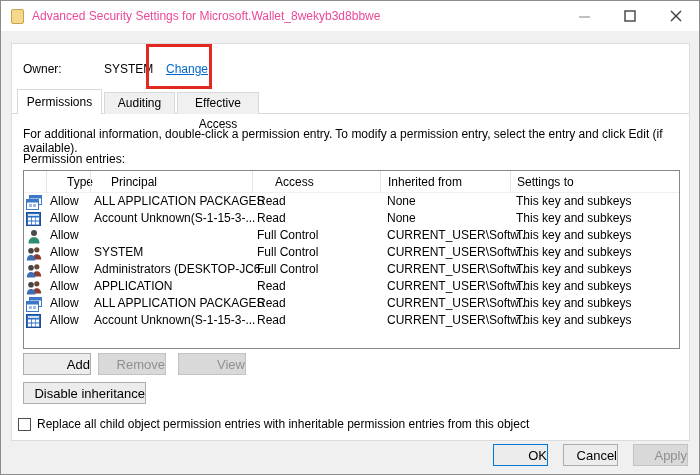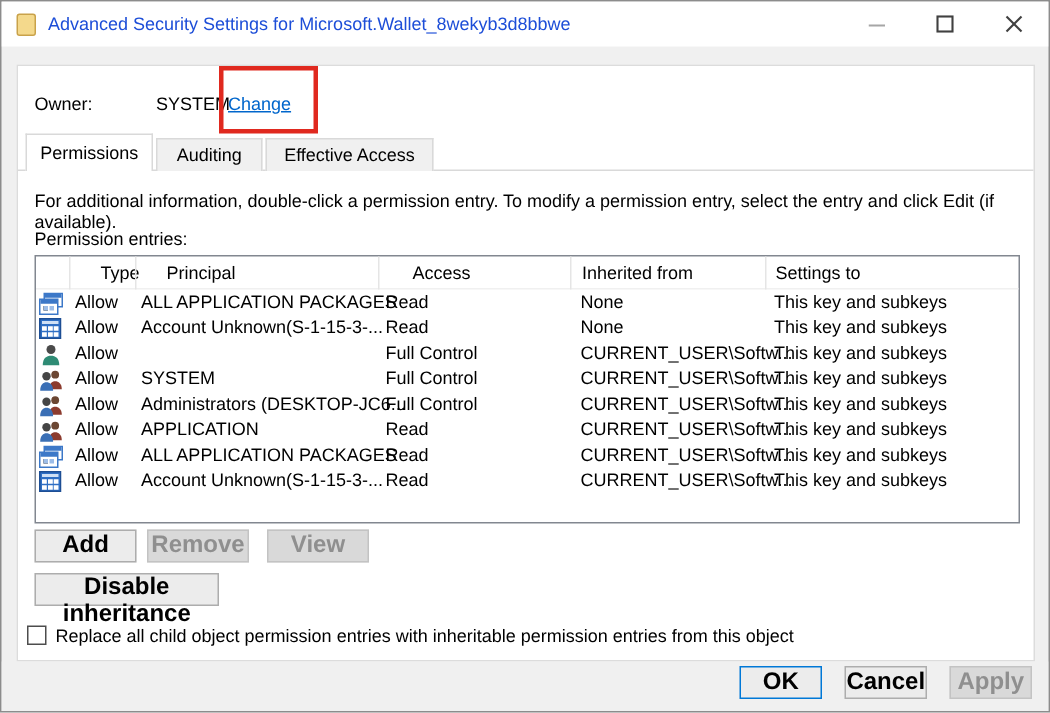--- a/index.html
+++ b/index.html
@@ -3,39 +3,39 @@
 <meta charset="utf-8">
 <style>
   * { box-sizing: border-box; margin: 0; padding: 0; }
   html,body { width:700px; height:475px; }
   body { font-family: "Liberation Sans", "DejaVu Sans", sans-serif; font-size:12px; color:#000; }
   .dialog { position:relative; width:700px; height:475px; background:#f0f0f0; border:1px solid #8c8c8c; overflow:hidden; }
 
   
   .titlebar { position:absolute; left:0; top:0; width:100%; height:30px; background:#fff; display:flex; align-items:center; }
   .app-ico { width:13px; height:15px; margin-left:10px; background:#f4d98c; border:1px solid #c9a24a; border-radius:2px; }
-  .title-text { margin-left:8px; font-size:12px; color:#1d4ed8; white-space:nowrap; }
+  .title-text { margin-left:8px; font-size:12px; color:#ec4899; white-space:nowrap; }
   .caption-btns { position:absolute; right:0; top:0; height:30px; display:flex; }
   .cap-btn { width:46px; height:30px; display:flex; align-items:center; justify-content:center; }
 
   
   .panel { position:absolute; left:10px; top:42px; width:679px; height:398px; background:#fff; border:1px solid #dcdcdc; }
 
   .owner-label { position:absolute; left:22px; top:61px; }
   .owner-value { position:absolute; left:103px; top:61px; }
-  .change-link { position:absolute; left:151px; top:61px; color:#0066cc; text-decoration:underline; cursor:pointer; }
+  .change-link { position:absolute; left:151px; top:61px; color:#0066cc; text-decoration:underline; cursor:pointer;padding-left:14px; }
   .red-box { position:absolute; left:145px; top:43px; width:66px; height:45px; border:3px solid #e0291f; z-index:5; }
 
   
   .tabstrip-line { position:absolute; left:11px; top:112px; width:677px; height:1px; background:#d9d9d9; }
   .tab { position:absolute; top:91px; height:22px; background:#f0f0f0; border:1px solid #d9d9d9; border-bottom:none; text-align:center; line-height:21px; cursor:pointer; }
   .tab.active { top:88px; height:25px; background:#fff; z-index:2; line-height:24px; }
   .tab-permissions { left:16px; width:85px; }
   .tab-auditing { left:103px; width:71px; }
-  .tab-effective { left:176px; width:112px; }
+  .tab-effective { left:176px; width:82px; }
 
   .instruction { position:absolute; left:22px; top:126px; width:655px; }
   .entries-label { position:absolute; left:22px; top:151px; }
 
   
   .listview { position:absolute; left:22px; top:169px; width:657px; height:179px; background:#fff; border:1px solid #828790; }
   .lv-header { position:relative; height:22px; border-bottom:1px solid #f0f0f0; }
   .hcell { position:absolute; top:0; height:22px; line-height:22px; border-left:1px solid #e5e5e5; padding-left:20px; cursor:pointer; }
   .h-type { left:22px; width:44px; }
   .h-principal { left:66px; width:162px; }
@@ -47,32 +47,32 @@
   .lv-row span { position:absolute; top:0; height:17px; }
   .c-icon { left:2px; top:0px; width:17px; }
   .c-icon svg { vertical-align:middle; margin-top:1px; }
   .c-type { left:26px; }
   .c-principal { left:70px; }
   .c-access { left:233px; }
   .c-inherited { left:363px; }
   .c-applies { left:492px; }
 
   
-  .btn { position:absolute; height:22px; background:#ececec; border:1px solid #adadad; text-align:center; font-size:16px; font-family:inherit; cursor:pointer; color:#000;font-weight:bold; }
+  .btn { position:absolute; height:22px; background:#ececec; border:1px solid #adadad; text-align:right; font-size:13px; font-family:inherit; cursor:pointer; color:#000; }
   .btn.disabled { background:#d9d9d9; border-color:#c3c3c3; color:#8f8f8f; cursor:default; }
   .btn-add { left:22px; top:352px; width:68px; }
   .btn-remove { left:97px; top:352px; width:68px; }
   .btn-view { left:177px; top:352px; width:68px; }
   .btn-disinherit { left:22px; top:381px; width:123px; }
   .btn-ok { left:492px; top:443px; width:55px; border:1px solid #0078d7; }
   .btn-cancel { left:562px; top:443px; width:55px; }
   .btn-apply { left:632px; top:443px; width:55px; }
 
   
-  .chk-row { position:absolute; left:17px; top:416px; display:flex; }
+  .chk-row { position:absolute; left:17px; top:416px; display:flex; align-items:center; }
   .chk-box { width:13px; height:13px; background:#fff; border:1px solid #4d4d4d; margin-right:6px; cursor:pointer; flex:none; }
   .chk-label { white-space:nowrap; }
 
   .footer { position:absolute; left:0; top:440px; width:100%; height:35px; background:#f0f0f0; }
 </style>
 </head>
 <body>
 
 <div class="dialog">
 

